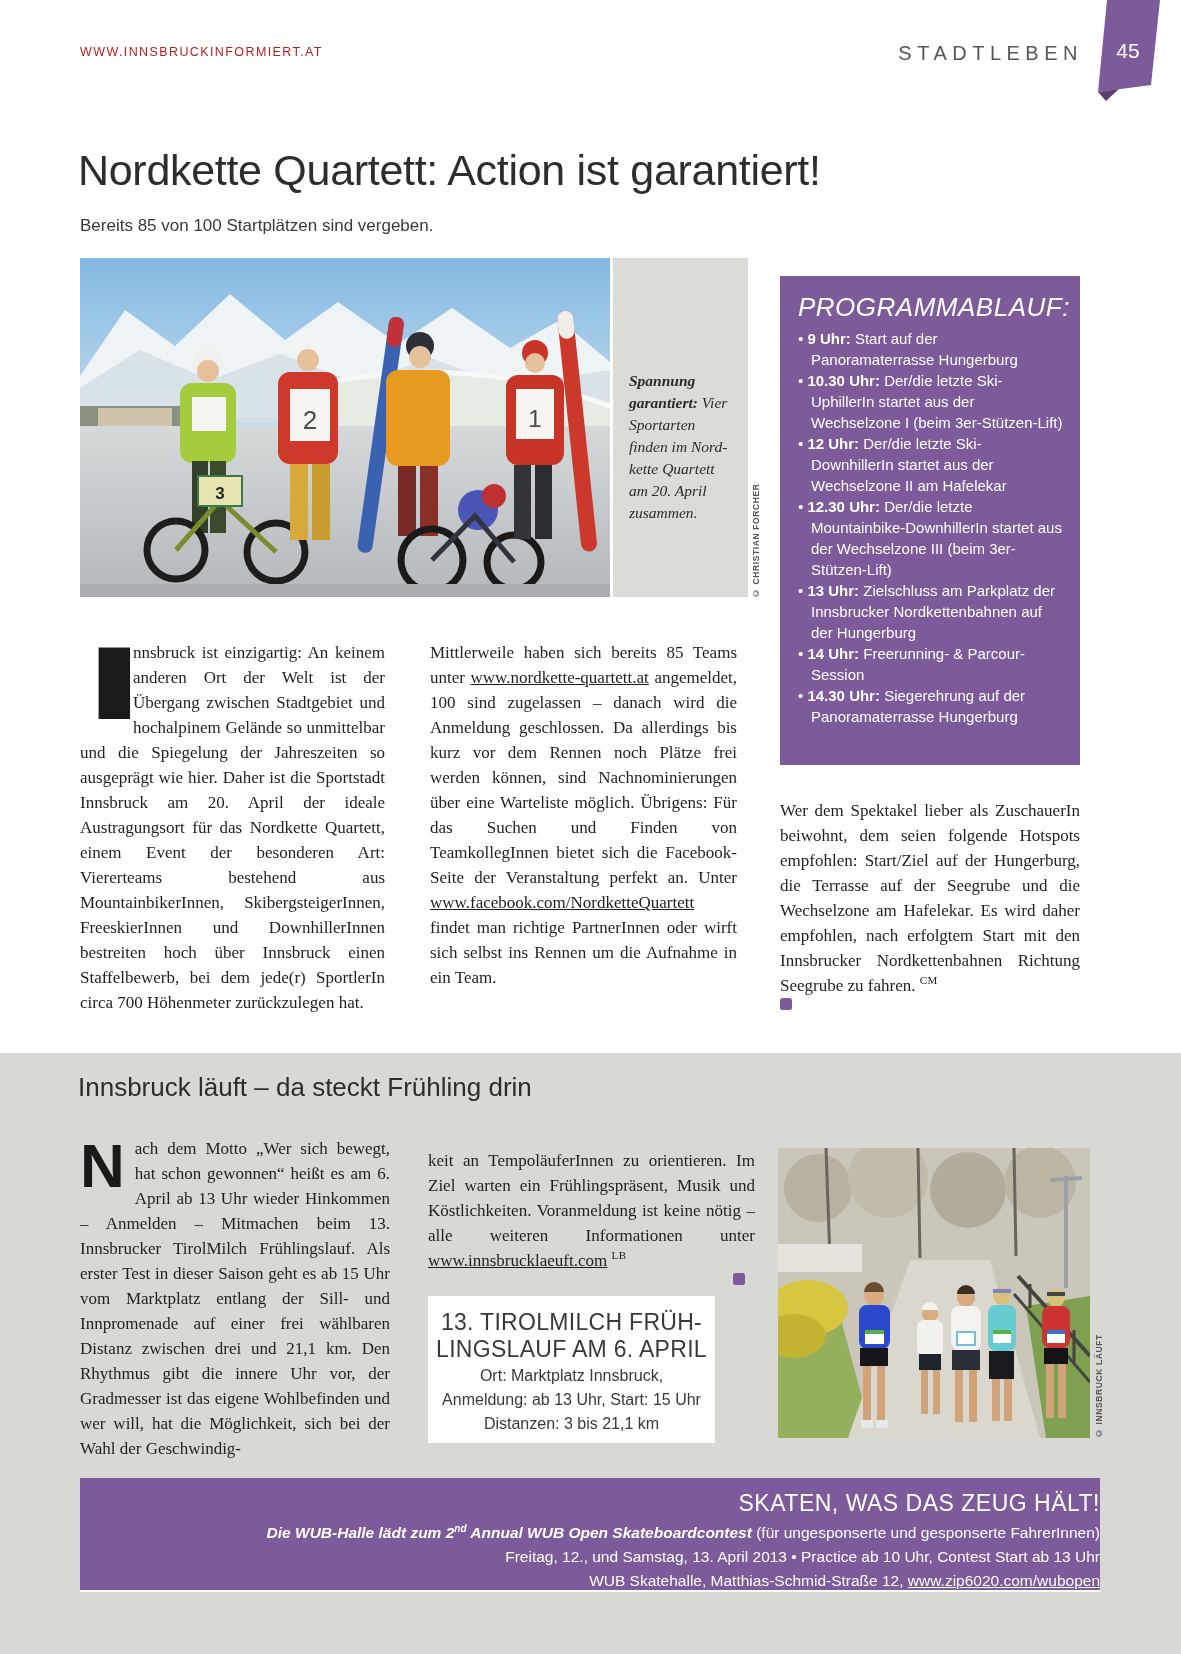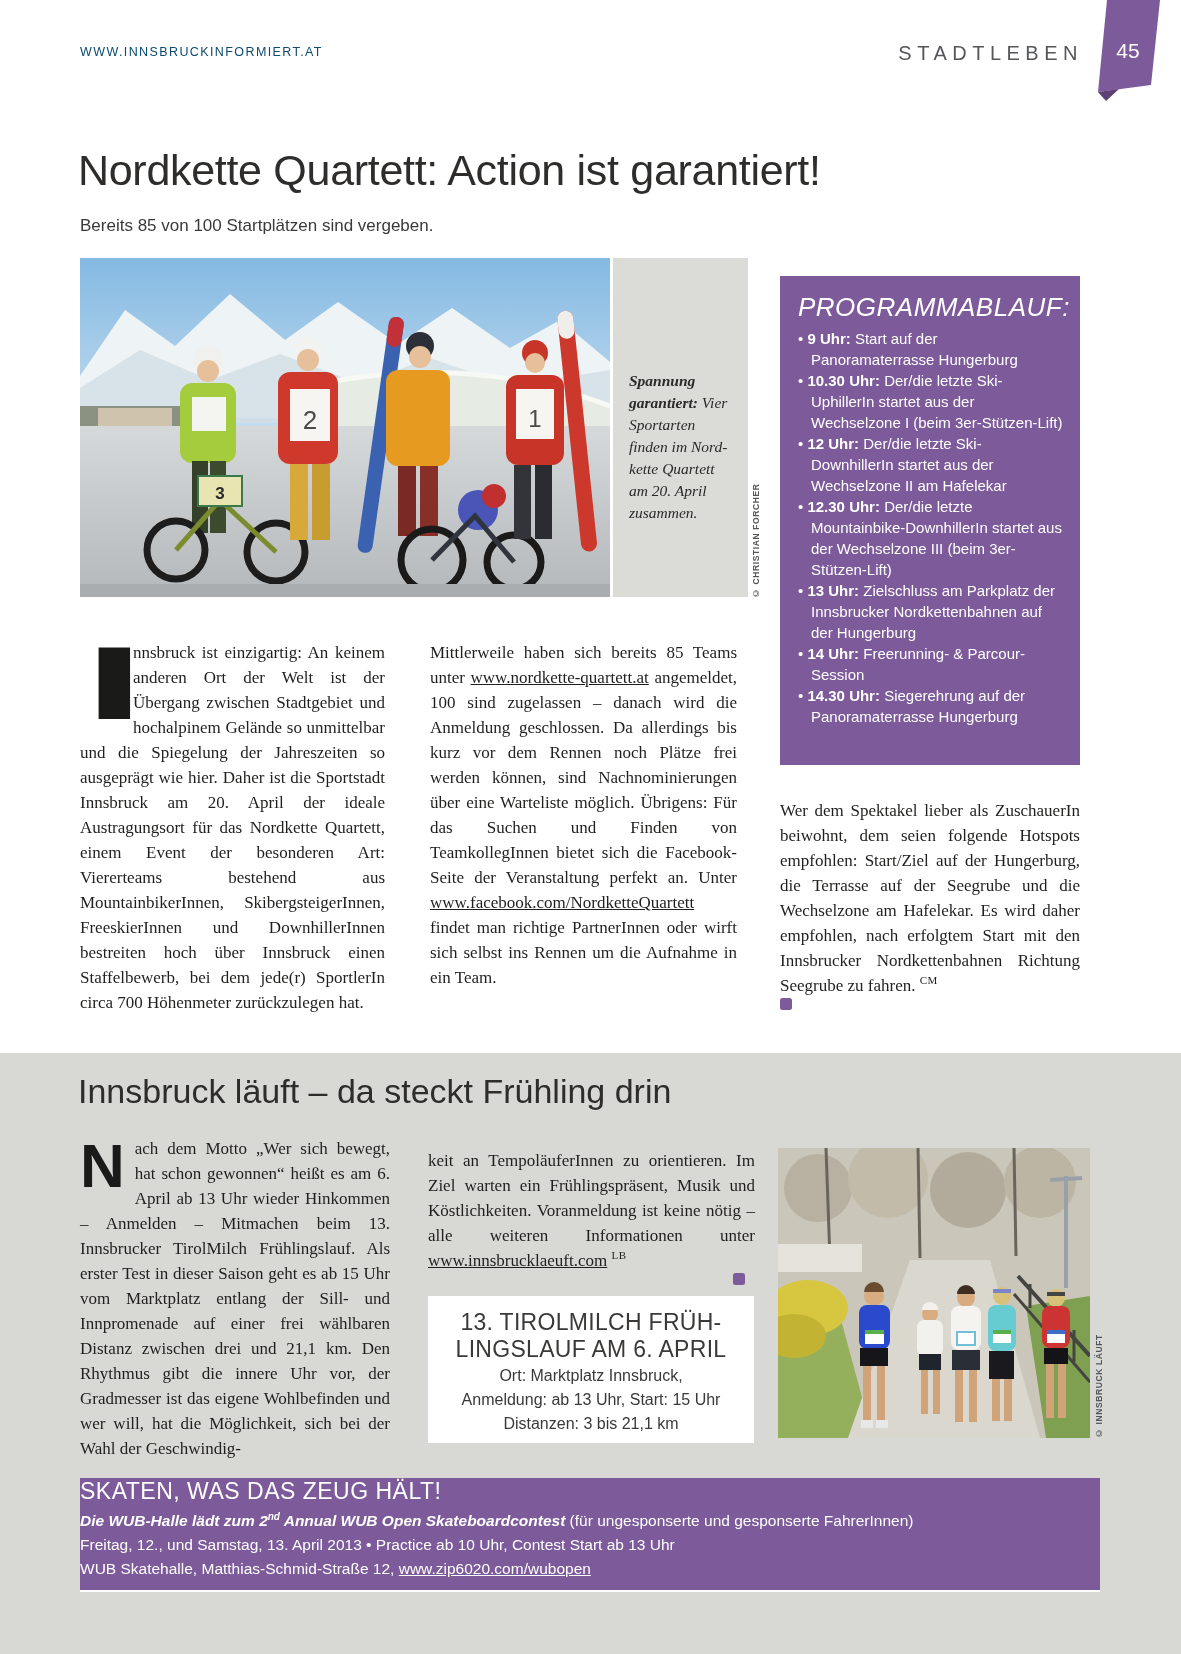--- a/index.html
+++ b/index.html
@@ -1,21 +1,21 @@
 <!DOCTYPE html>
 <html lang="de"><head>
 <meta charset="utf-8">
 <style>
   html,body{margin:0;padding:0;background:#ffffff;}
   .page{position:relative;width:1181px;height:1654px;background:#ffffff;overflow:hidden;
         font-family:"Liberation Sans",sans-serif;color:#1f1e1e;}
   .abs{position:absolute;}
 
   
-  .hdr-url{left:80px;top:45px;font-size:12.5px;letter-spacing:1.4px;color:#0c4a6e;}
+  .hdr-url{left:80px;top:45px;font-size:12.5px;letter-spacing:1.4px;color:#b91c1c;}
   .hdr-section{right:98px;top:42px;font-size:20px;letter-spacing:5.5px;color:#55565a;}
   .page-tab{left:1093px;top:0;width:70px;height:102px;}
   .page-tab text{font-family:"Liberation Sans",sans-serif;font-size:21px;fill:#ffffff;}
 
   
   .a1-title{left:78px;top:146px;font-size:43px;font-weight:400;color:#2e2d2c;letter-spacing:-0.3px;}
   .a1-subtitle{left:80px;top:216px;font-size:17px;color:#3a3a3a;}
 
   .photo{overflow:hidden;background:#cfd6dc;}
   .photo1{left:80px;top:258px;width:530px;height:339px;}
@@ -48,31 +48,31 @@
   .dropcap-bar{float:left;display:inline-block;font:800 104px/76px "Liberation Sans",sans-serif;
                transform:scaleX(2.1);transform-origin:left center;color:#1a1a19;
                margin:5px 20px 0 4px;}
   .dropcap-n{float:left;font:700 62px/52px "Liberation Sans",sans-serif;color:#1a1a19;margin:4px 10px 0 0;}
   .u{text-decoration:underline;margin-top:28px;}
   .author{font-size:11px;letter-spacing:.5px;vertical-align:super;line-height:0;}
   .endmark{position:absolute;width:12px;height:12px;background:#7d5a9a;border-radius:2.5px;}
 
   
   .grayband{left:0;top:1053px;width:1181px;height:601px;background:#d8d8d5;}
-  .a2-title{left:78px;top:1072px;font-size:34px;font-weight:400;color:#2e2d2c;}
-  .infobox{left:428px;top:1296px;width:326px;height:147px;background:#ffffff;box-sizing:border-box;
+  .a2-title{left:78px;top:1072px;font-size:26px;font-weight:400;color:#2e2d2c;}
+  .infobox{left:428px;top:1296px;width:287px;height:147px;background:#ffffff;box-sizing:border-box;
            padding-top:13px;text-align:center;color:#3a3938;}
   .infobox .h{font-size:23px;line-height:27px;letter-spacing:.3px;}
   .infobox .l{font-size:16px;line-height:23px;margin-top:1px;}
   .infobox .l:first-of-type{margin-top:5px;}
   .photo2{left:778px;top:1148px;width:312px;height:290px;}
 
   
   .skatebox{left:80px;top:1478px;width:1020px;height:114px;background:#7d5a9a;color:#ffffff;
-            text-align:left;box-sizing:border-box;border-bottom:2px solid #fff;}
+            text-align:right;box-sizing:border-box;padding-top:12px;border-bottom:2px solid #fff;}
   .sk-title{font-size:23px;letter-spacing:.5px;}
   .sk-line{font-size:15.5px;line-height:24px;}
   .sk-line sup{font-size:10px;}
   .sk-line b{font-weight:700;font-style:italic;}
 </style>
 </head>
 <body>
 
 <div class="page">
 

